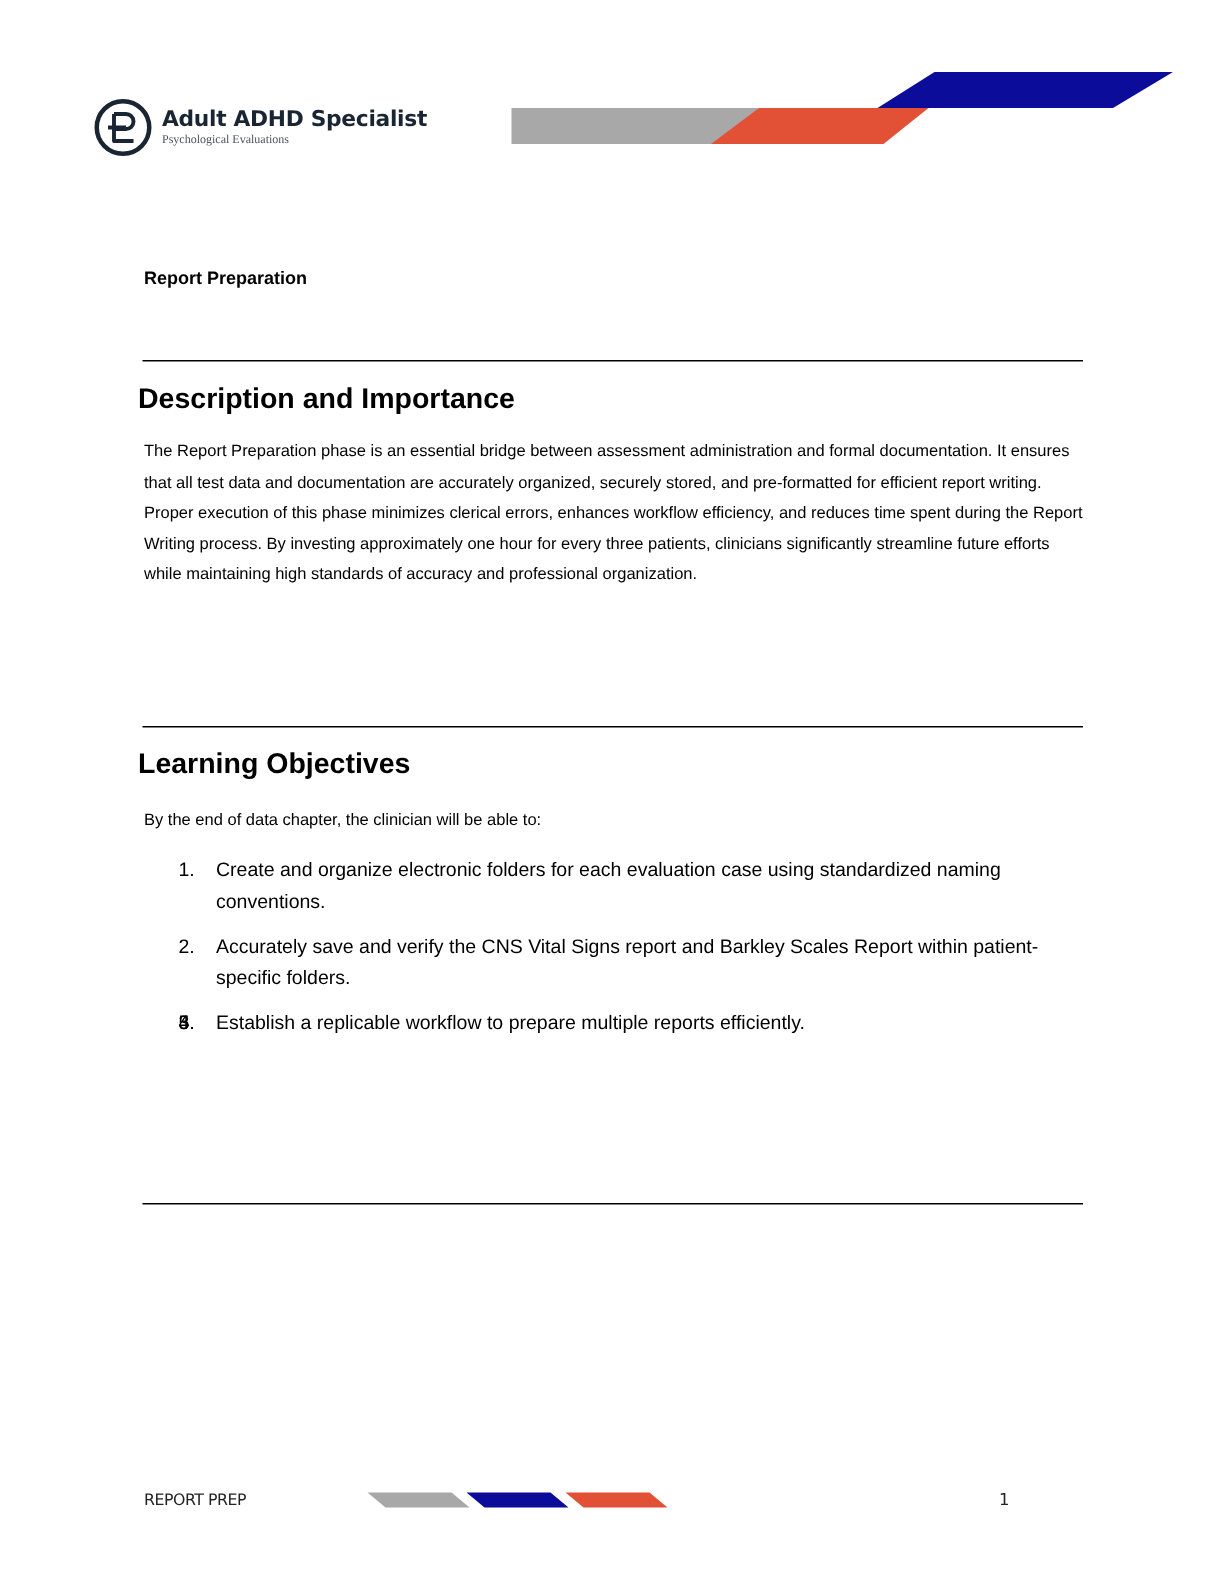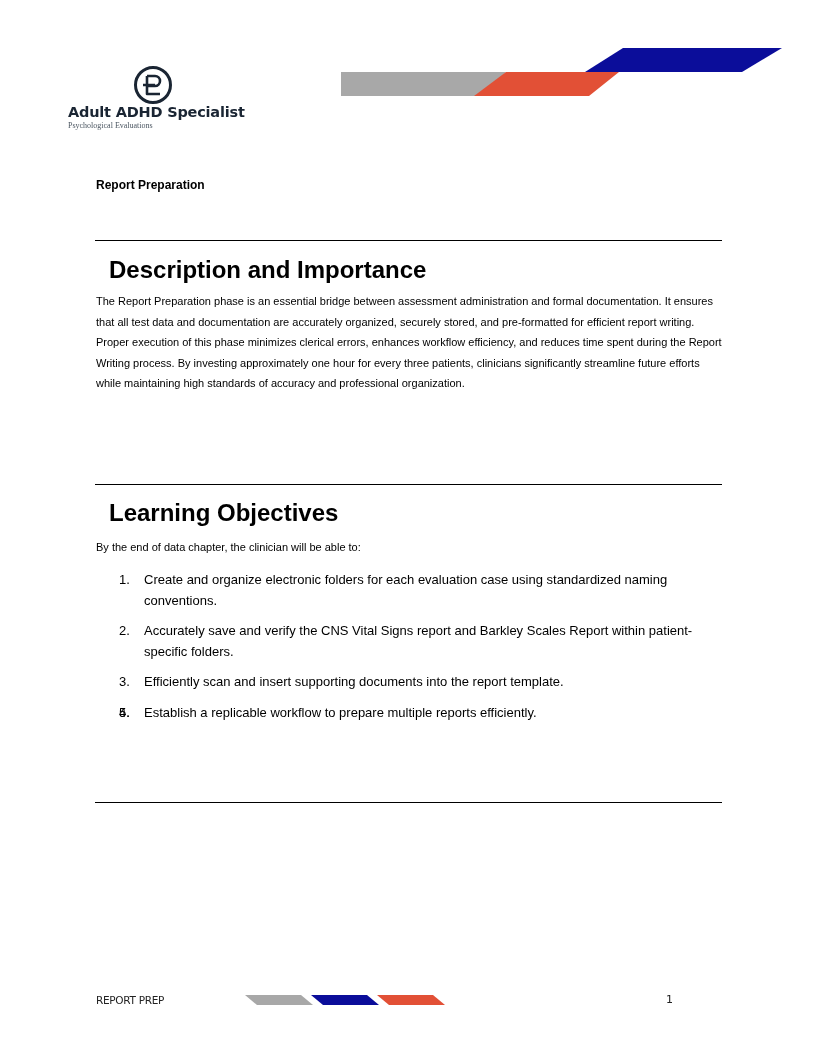--- a/index.html
+++ b/index.html
@@ -1,26 +1,26 @@
 <!DOCTYPE html>
 <html><head>
   <meta charset="utf-8">
   <style>
     html, body { margin: 0; padding: 0; background: #ffffff; }
     body { width: 816px; height: 1056px; position: relative; overflow: hidden;
            font-family: "Liberation Sans", sans-serif; color: #000; }
-    .logo { position: absolute; left: 62px; top: 65px; display: flex; align-items: center; flex-direction: column; }
+    .logo { position: absolute; left: 62px; top: 65px; display: flex; align-items: center; }
     .logo-mark { width: 40px; height: 40px; }
     .logo-text { margin-left: 6px; line-height: 1; }
     .logo-title { font-family: "DejaVu Sans", sans-serif; font-weight: bold; font-size: 14.5px; color: #1a2533; letter-spacing: -0.2px; }
     .logo-sub { font-family: Liberation Serif, serif; font-size: 8px; color: #4a5560; margin-top: 2px; }
     .header-bars { position: absolute; left: 0; top: 0; }
     .h-main { position: absolute; left: 96px; top: 178px; font-size: 12px; font-weight: bold; margin: 0; }
     .rule { position: absolute; left: 95px; width: 627px; height: 1px; background: #000; }
-    .h2 { position: absolute; left: 109px; font-size: 24px; font-weight: bold; margin: 0; }
+    .h2 { position: absolute; left: 92px; font-size: 19px; font-weight: bold; margin: 0; }
     .para { position: absolute; left: 96px; width: 626px; font-size: 11px; line-height: 20.5px; margin: 0; }
     ol.objectives { position: absolute; left: 96px; top: 570px; width: 626px; margin: 0; padding: 0; list-style: none; font-size: 13px; line-height: 20.5px; }
     ol.objectives li { position: relative; padding-left: 48px; margin-bottom: 10px; }
     ol.objectives li .num { position: absolute; left: 23px; top: 0; }
     .footer-label { position: absolute; left: 96px; top: 994px; font-family: "DejaVu Sans", sans-serif; font-size: 10.5px; color: #222; letter-spacing: -0.3px; text-align: center; }
     .footer-page { position: absolute; left: 666px; top: 993px; font-family: "DejaVu Sans", sans-serif; font-size: 11px; color: #222; }
   </style>
 </head>
 <body>
 
@@ -57,21 +57,20 @@
   <li>
     <span class="num">1.</span>
     <span>Create and organize electronic folders for each evaluation case using standardized naming conventions.</span>
   </li>
   <li>
     <span class="num">2.</span>
     <span>Accurately save and verify the CNS Vital Signs report and Barkley Scales Report within patient-specific folders.</span>
   </li>
   <li>
     <span class="num">3.</span>
-    <span>Efficiently scan and insert supporting documents into the report template.</span>
   </li>
   <li>
     <span class="num">4.</span>
   </li>
   <li>
     <span class="num">5.</span>
     <span>Establish a replicable workflow to prepare multiple reports efficiently.</span>
   </li>
 </ol>
 

